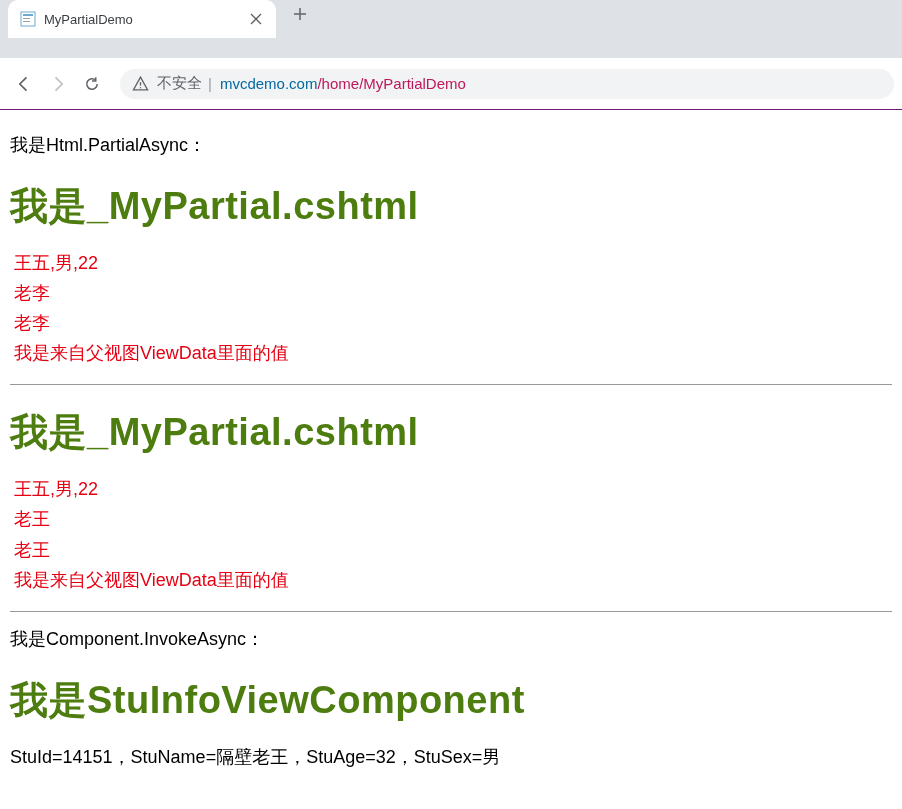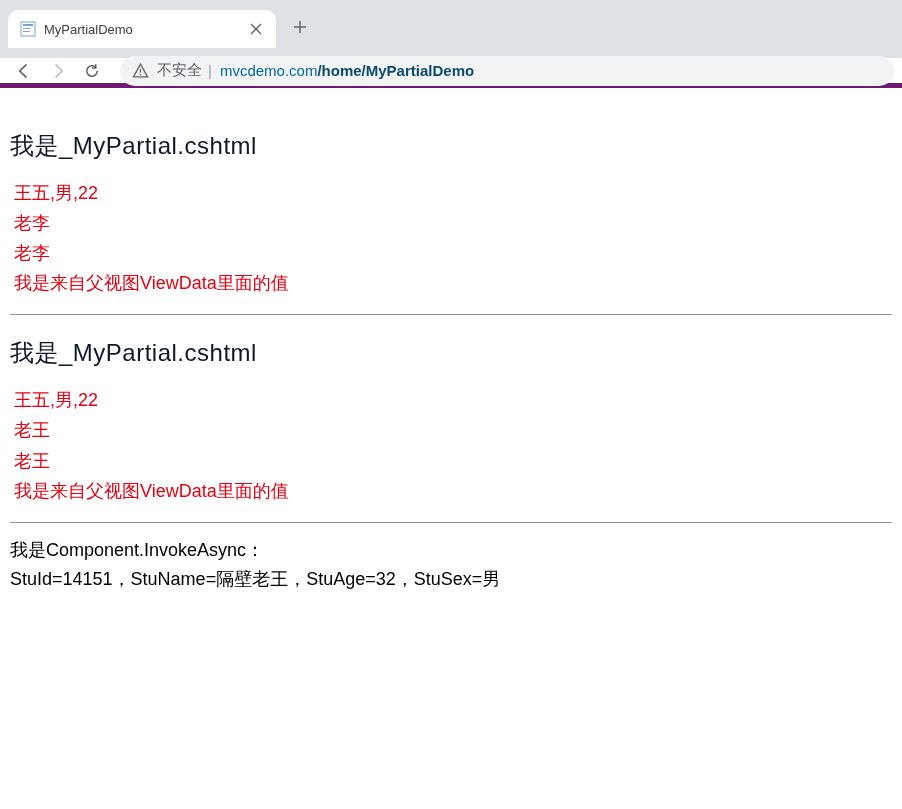--- a/index.html
+++ b/index.html
@@ -7,21 +7,21 @@
       font-family: "Microsoft YaHei", "Segoe UI", Arial, sans-serif;
       width: 902px;
       height: 809px;
       background: #fff;
       overflow: hidden;
     }
     .browser-chrome {
       background: #dee1e6;
       height: 58px;
       display: flex;
-      align-items: center;
+      align-items: flex-start;
     }
     .tab {
       background: #fff;
       height: 38px;
       margin-left: 8px;
       border-radius: 10px 10px 0 0;
       display: flex;
       align-items: center;
       padding: 0 12px;
       width: 268px;
@@ -60,25 +60,25 @@
       display: flex;
       align-items: center;
       justify-content: center;
       border-radius: 50%;
       font-size: 18px;
       color: #5f6368;
       cursor: pointer;
     }
     .toolbar {
       background: #fff;
-      height: 30px;
+      height: 52px;
       display: flex;
       align-items: center;
       padding: 0 8px;
-      border-bottom: 5px solid #701a75;
+      border-bottom: 1px solid #701a75;
     }
     .nav-btn {
       width: 32px;
       height: 32px;
       display: flex;
       align-items: center;
       justify-content: center;
       border-radius: 50%;
       color: #5f6368;
       cursor: pointer;
@@ -104,32 +104,32 @@
     }
     .secure-text {
       color: #5f6368;
       margin-right: 6px;
     }
     .addr-sep {
       color: #9aa0a6;
       margin-right: 8px;
     }
     .url-host { color: #0369a1; }
-    .url-path { color: #0c4a6e; font-weight: bold; }
+    .url-path { color: #be185d; }
     .content {
       padding: 20px 10px 10px 10px;
       font-size: 18px;
       color: #000;
     }
     .content p { margin: 2px 0; line-height: 1.5; }
     .content h1 {
-      font-size: 24px;
-      font-weight: 400;
+      font-size: 38px;
+      font-weight: 700;
       margin: 22px 0 18px 0;
-      color: #0f172a;
+      color: #4d7c0f;
       letter-spacing: 0.5px;
     }
     .red-text { color: #e60012; }
     .red-block p { margin: 4px; line-height: 1.45; }
     hr {
       border: none;
       border-top: 1px solid #999;
       margin: 18px 0 14px 0;
     }
   </style>
@@ -188,20 +188,21 @@
         </svg>
     </span>
     <span class="secure-text">不安全</span>
     <span class="addr-sep">|</span>
     <span><span class="url-host">mvcdemo.com</span><span class="url-path">/home/MyPartialDemo</span></span>
   </div>
 </div>
 
 <div class="content">
 
+  <p>我是Html.PartialAsync：</p>
   <h1>我是_MyPartial.cshtml</h1>
   <div class="red-block red-text">
     <p>王五,男,22</p>
     <p>老李</p>
     <p>老李</p>
     <p>我是来自父视图ViewData里面的值</p>
   </div>
 
   <hr>
 
@@ -209,15 +210,16 @@
   <div class="red-block red-text">
     <p>王五,男,22</p>
     <p>老王</p>
     <p>老王</p>
     <p>我是来自父视图ViewData里面的值</p>
   </div>
 
   <hr>
 
   <p>我是Component.InvokeAsync：</p>
+  <h1>我是StuInfoViewComponent</h1>
   <p>StuId=14151，StuName=隔壁老王，StuAge=32，StuSex=男</p>
 
 </div>
 
 </body></html>

